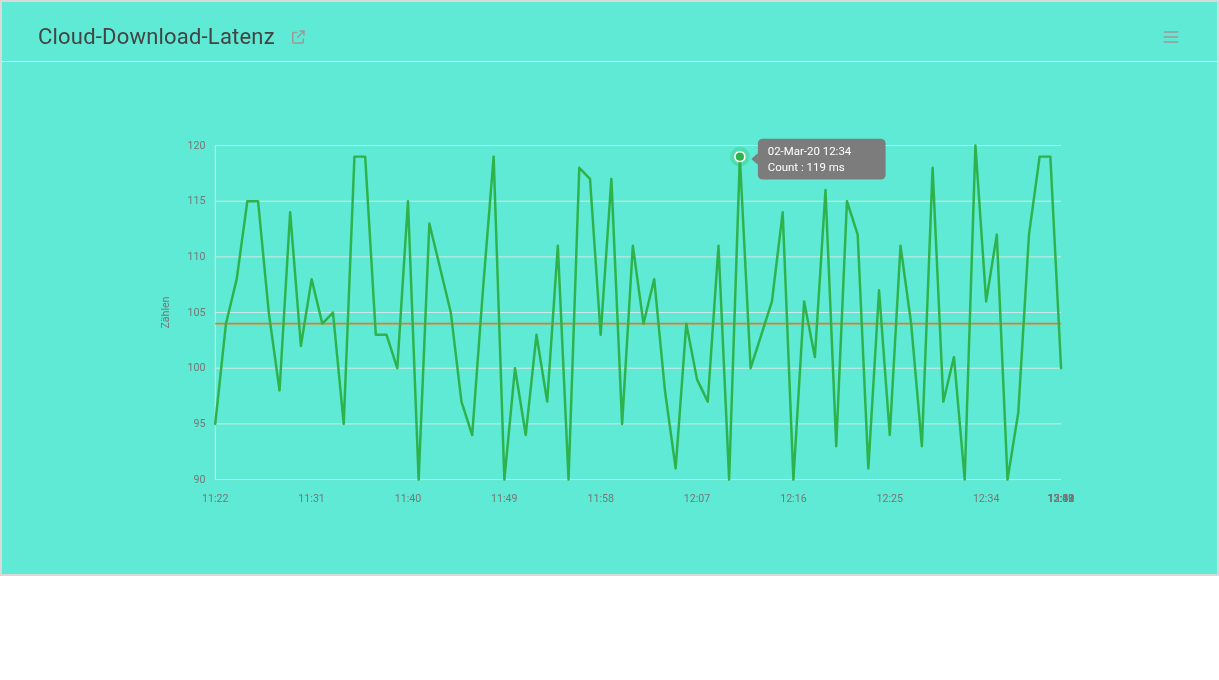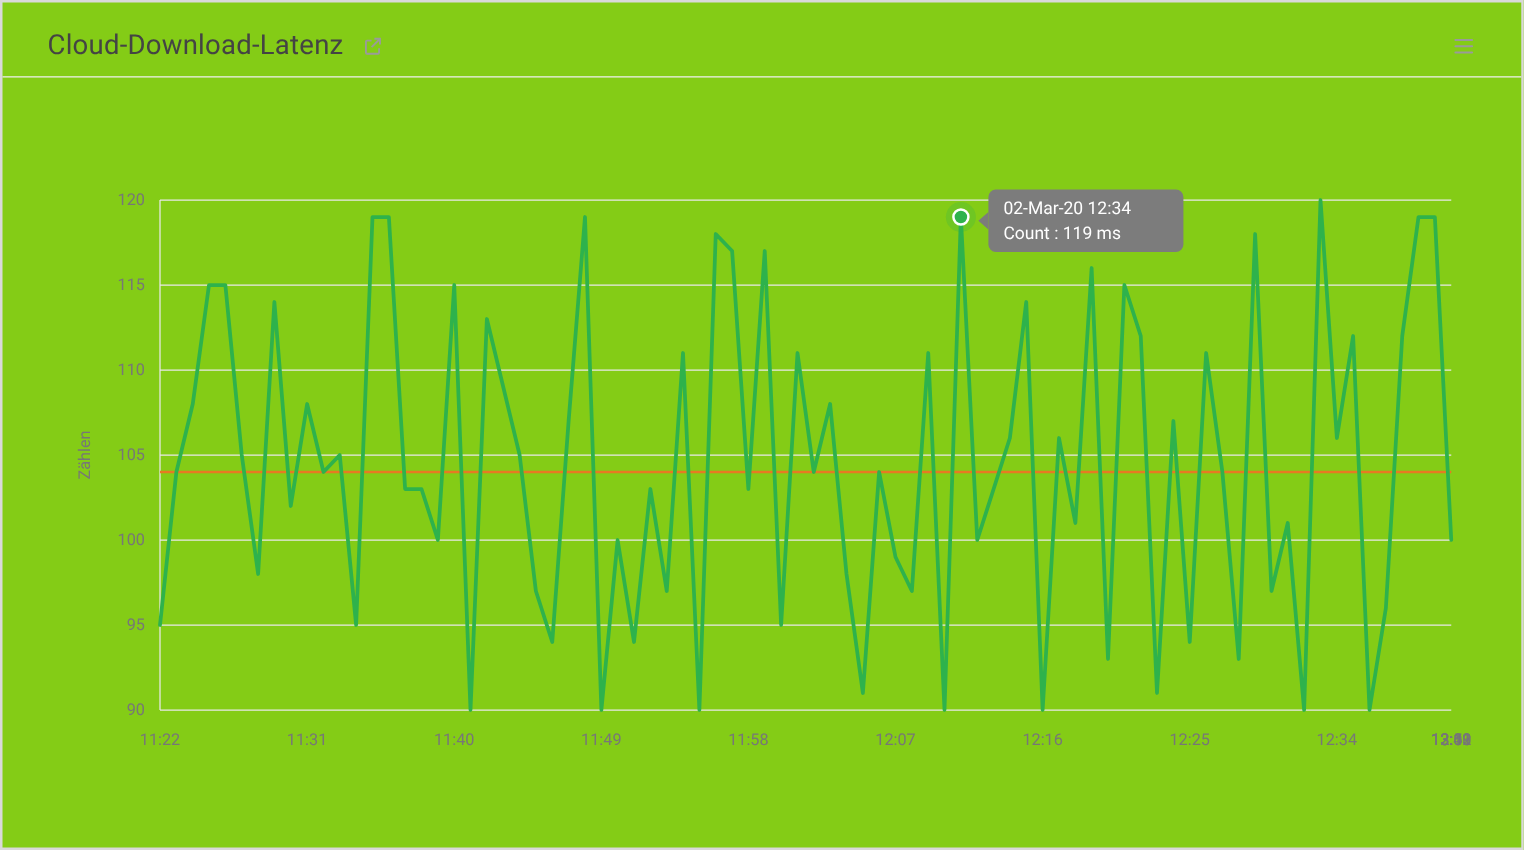--- a/index.html
+++ b/index.html
@@ -1,19 +1,19 @@
 <!DOCTYPE html>
 <html><head>
 <meta charset="utf-8">
 <style>
   * { box-sizing: border-box; }
   html, body { margin: 0; padding: 0; font-family: -apple-system, BlinkMacSystemFont, "Segoe UI", Roboto, Helvetica, Arial, sans-serif; }
   body { background: #fff; }
   .frame {
-    width: 1219px; height: 680px; border: 2px solid #d9d9d9; position: relative; background: #84cc16;
+    width: 1219px; height: 576px; border: 2px solid #d9d9d9; position: relative; background: #5eead4;
   }
   .header {
     display: flex; align-items: center; justify-content: space-between;
     padding: 22px 36px 12px 36px;
     border-bottom: 1px solid #efefef;
   }
   .title-wrap { display: flex; align-items: center; gap: 14px; }
   .title { font-size: 22px; font-weight: 400; color: #444; letter-spacing: 0.2px; }
   .icon-btn { display: inline-flex; align-items: center; justify-content: center; color: #9a9a9a; cursor: pointer; }
   .icon-btn svg { display: block; }

